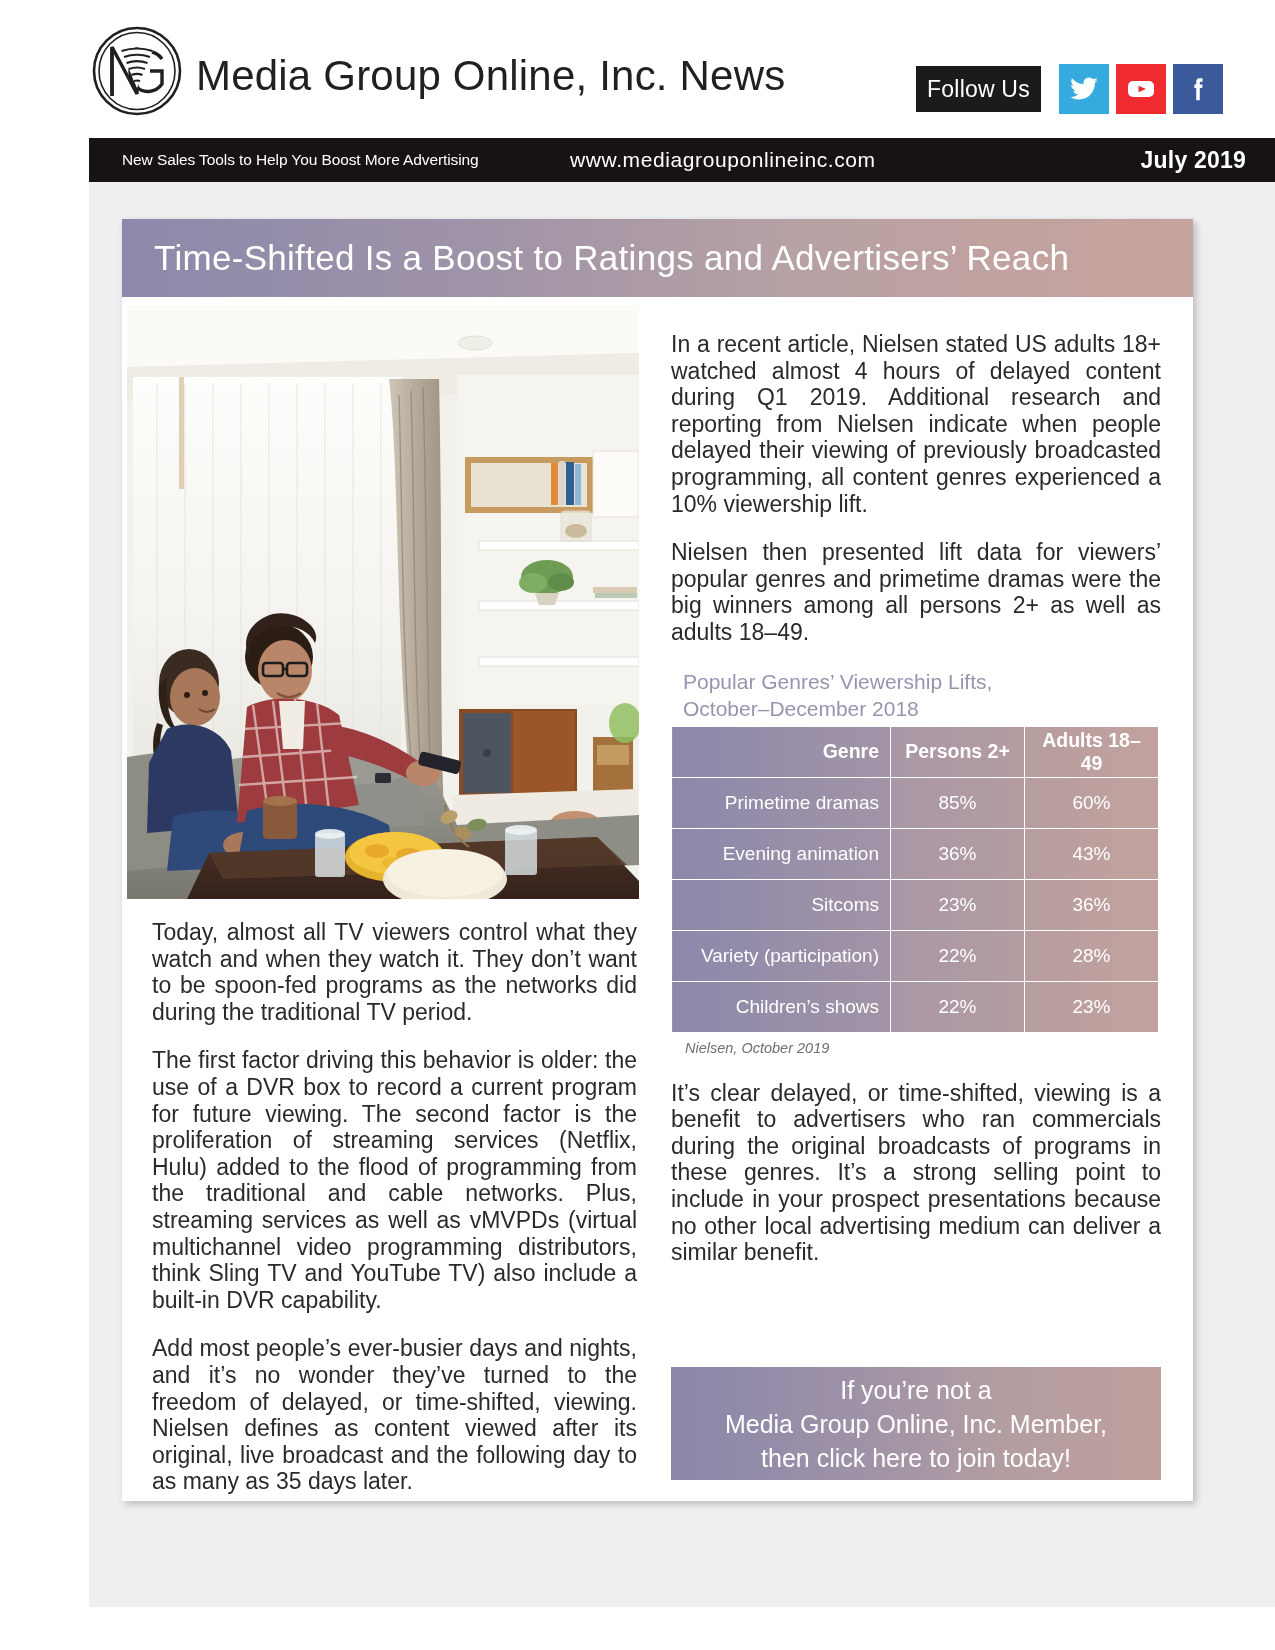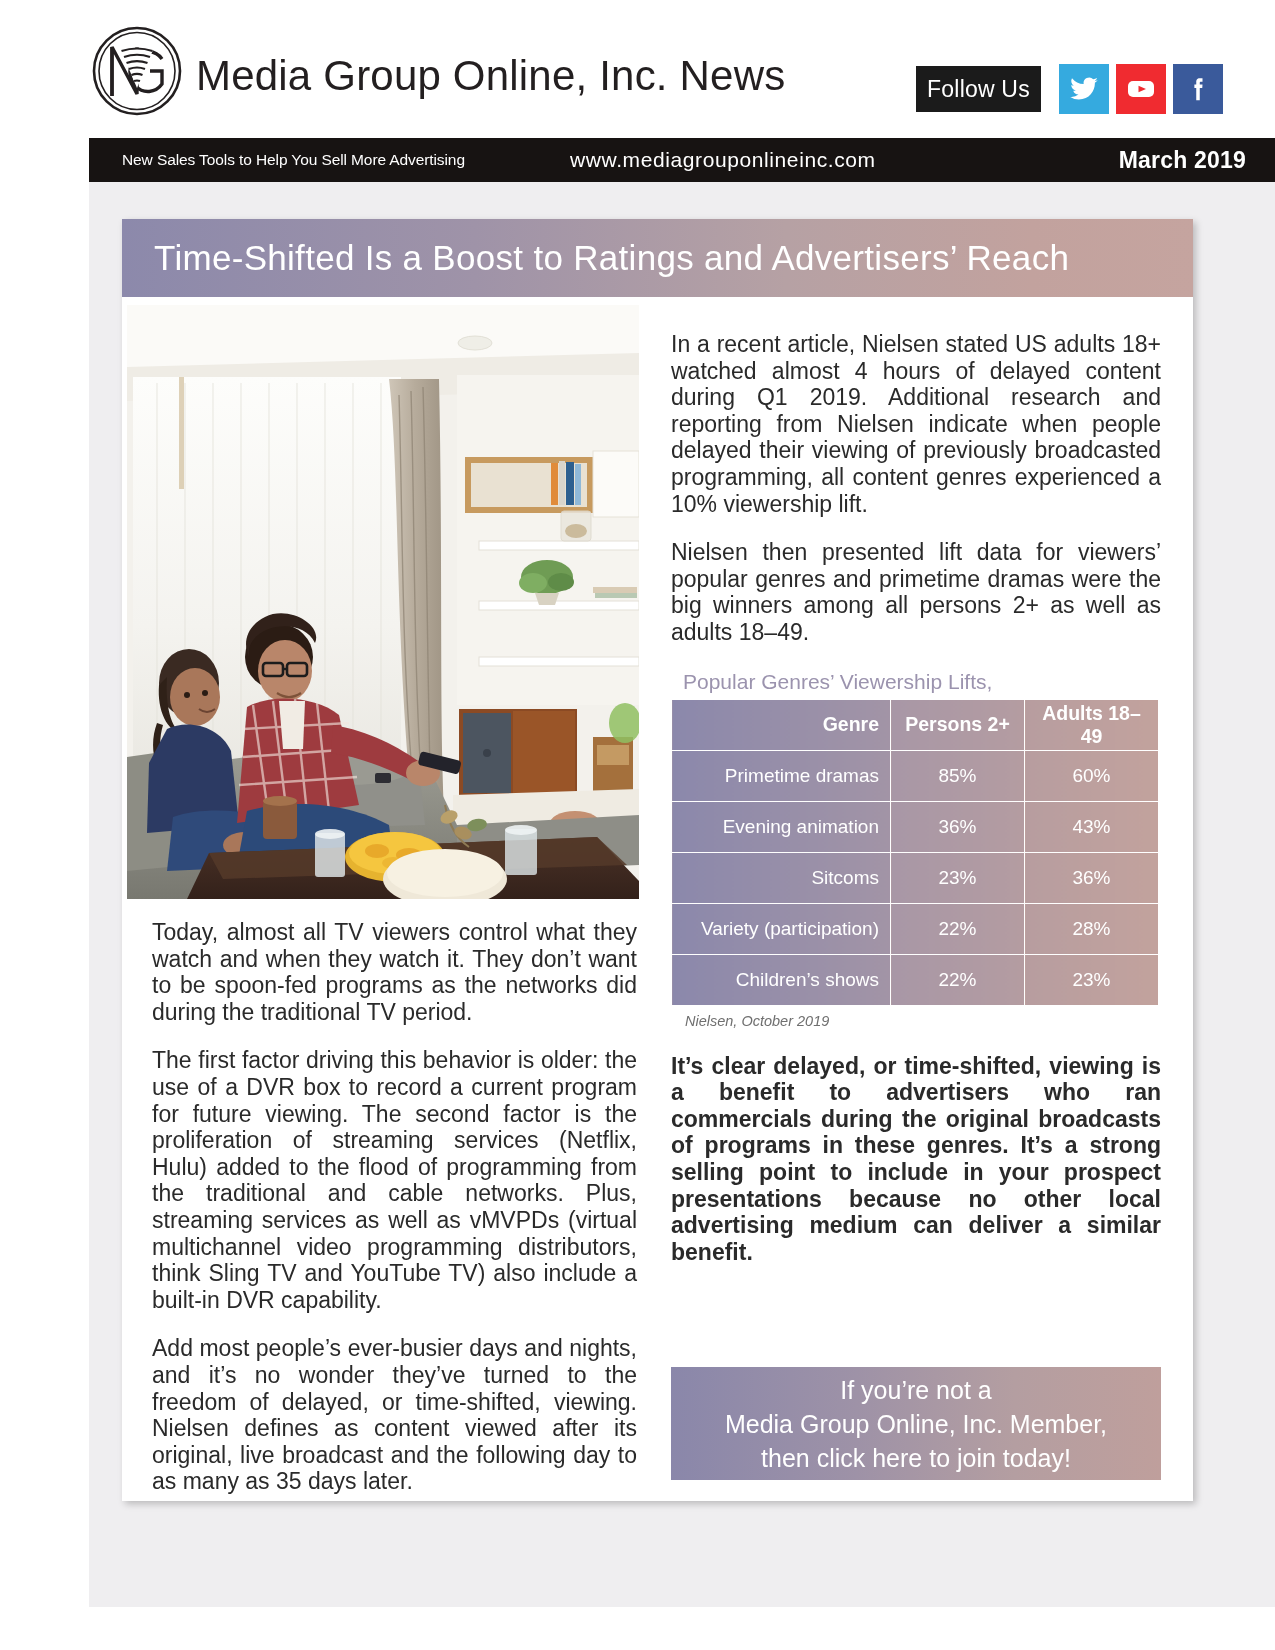--- a/index.html
+++ b/index.html
@@ -279,23 +279,23 @@
     </div>
 
     <div class="social fb">
       <svg width="30" height="30" viewBox="0 0 24 24" aria-hidden="true">
         <path fill="#ffffff" d="M15.6 8.3h-2.2V6.9c0-.6.4-.8.7-.8h1.5V3.3h-2.1c-2.4 0-2.9 1.8-2.9 2.9v2.1H9.1v2.9h1.5V21h2.8v-9.8h2l.2-2.9z"></path>
       </svg>
     </div>
   </div>
 
   <div class="strip">
-    <div class="strip-tagline">New Sales Tools to Help You Sell More Advertising</div>
+    <div class="strip-tagline">New Sales Tools to Help You Boost More Advertising</div>
     <div class="strip-url">www.mediagrouponlineinc.com</div>
-    <div class="strip-date">March 2019</div>
+    <div class="strip-date">July 2019</div>
   </div>
 
   <div class="gray-area"></div>
 
   <div class="card">
 
     <div class="headline-band">
       <div class="headline-text">Time-Shifted Is a Boost to Ratings and Advertisers’ Reach</div>
     </div>
 
@@ -470,20 +470,21 @@
       <p class="body">The first factor driving this behavior is older: the use of a DVR box to record a current program for future viewing. The second factor is the proliferation of streaming services (Netflix, Hulu) added to the flood of programming from the traditional and cable networks. Plus, streaming services as well as vMVPDs (virtual multichannel video programming distributors, think Sling TV and YouTube TV) also include a built-in DVR capability.</p>
       <p class="body last">Add most people’s ever-busier days and nights, and it’s no wonder they’ve turned to the freedom of delayed, or time-shifted, viewing.  Nielsen defines as content viewed after its original, live broadcast and the following day to as many as 35 days later.</p>
     </div>
 
     <div class="col-right">
       <p class="body">In a recent article, Nielsen stated US adults 18+ watched almost 4 hours of delayed content during Q1 2019. Additional research and reporting from Nielsen indicate when people delayed their viewing of previously broadcasted programming, all content genres experienced a 10% viewership lift.</p>
       <p class="body">Nielsen then presented lift data for viewers’ popular genres and primetime dramas were the big winners among all persons 2+ as well as adults 18–49.</p>
 
       <div class="table-caption">
         <div>Popular Genres’ Viewership Lifts,</div>
+        <div>October–December 2018</div>
       </div>
 
       <table class="lifts">
         <thead>
           <tr>
             <th class="c-genre">Genre</th>
             <th class="c-p2">Persons 2+</th>
             <th class="c-a18">Adults 18–49</th>
           </tr>
         </thead>
@@ -511,21 +512,21 @@
           <tr>
             <td class="c-genre">Children’s shows</td>
             <td class="c-p2">22%</td>
             <td class="c-a18">23%</td>
           </tr>
         </tbody>
       </table>
 
       <div class="table-source">Nielsen, October 2019</div>
 
-      <p class="body last" style="margin-top:24px;font-weight:bold;">It’s clear delayed, or time-shifted, viewing is a benefit to advertisers who ran commercials during the original broadcasts of programs in these genres. It’s a strong selling point to include in your prospect presentations because no other local advertising medium can deliver a similar benefit.</p>
+      <p class="body last" style="margin-top:24px;">It’s clear delayed, or time-shifted, viewing is a benefit to advertisers who ran commercials during the original broadcasts of programs in these genres. It’s a strong selling point to include in your prospect presentations because no other local advertising medium can deliver a similar benefit.</p>
     </div>
 
     <div class="cta">
       <div class="cta-line">If you’re not a</div>
       <div class="cta-line">Media Group Online, Inc. Member,</div>
       <div class="cta-line">then click here to join today!</div>
     </div>
 
   </div>
 </div>

